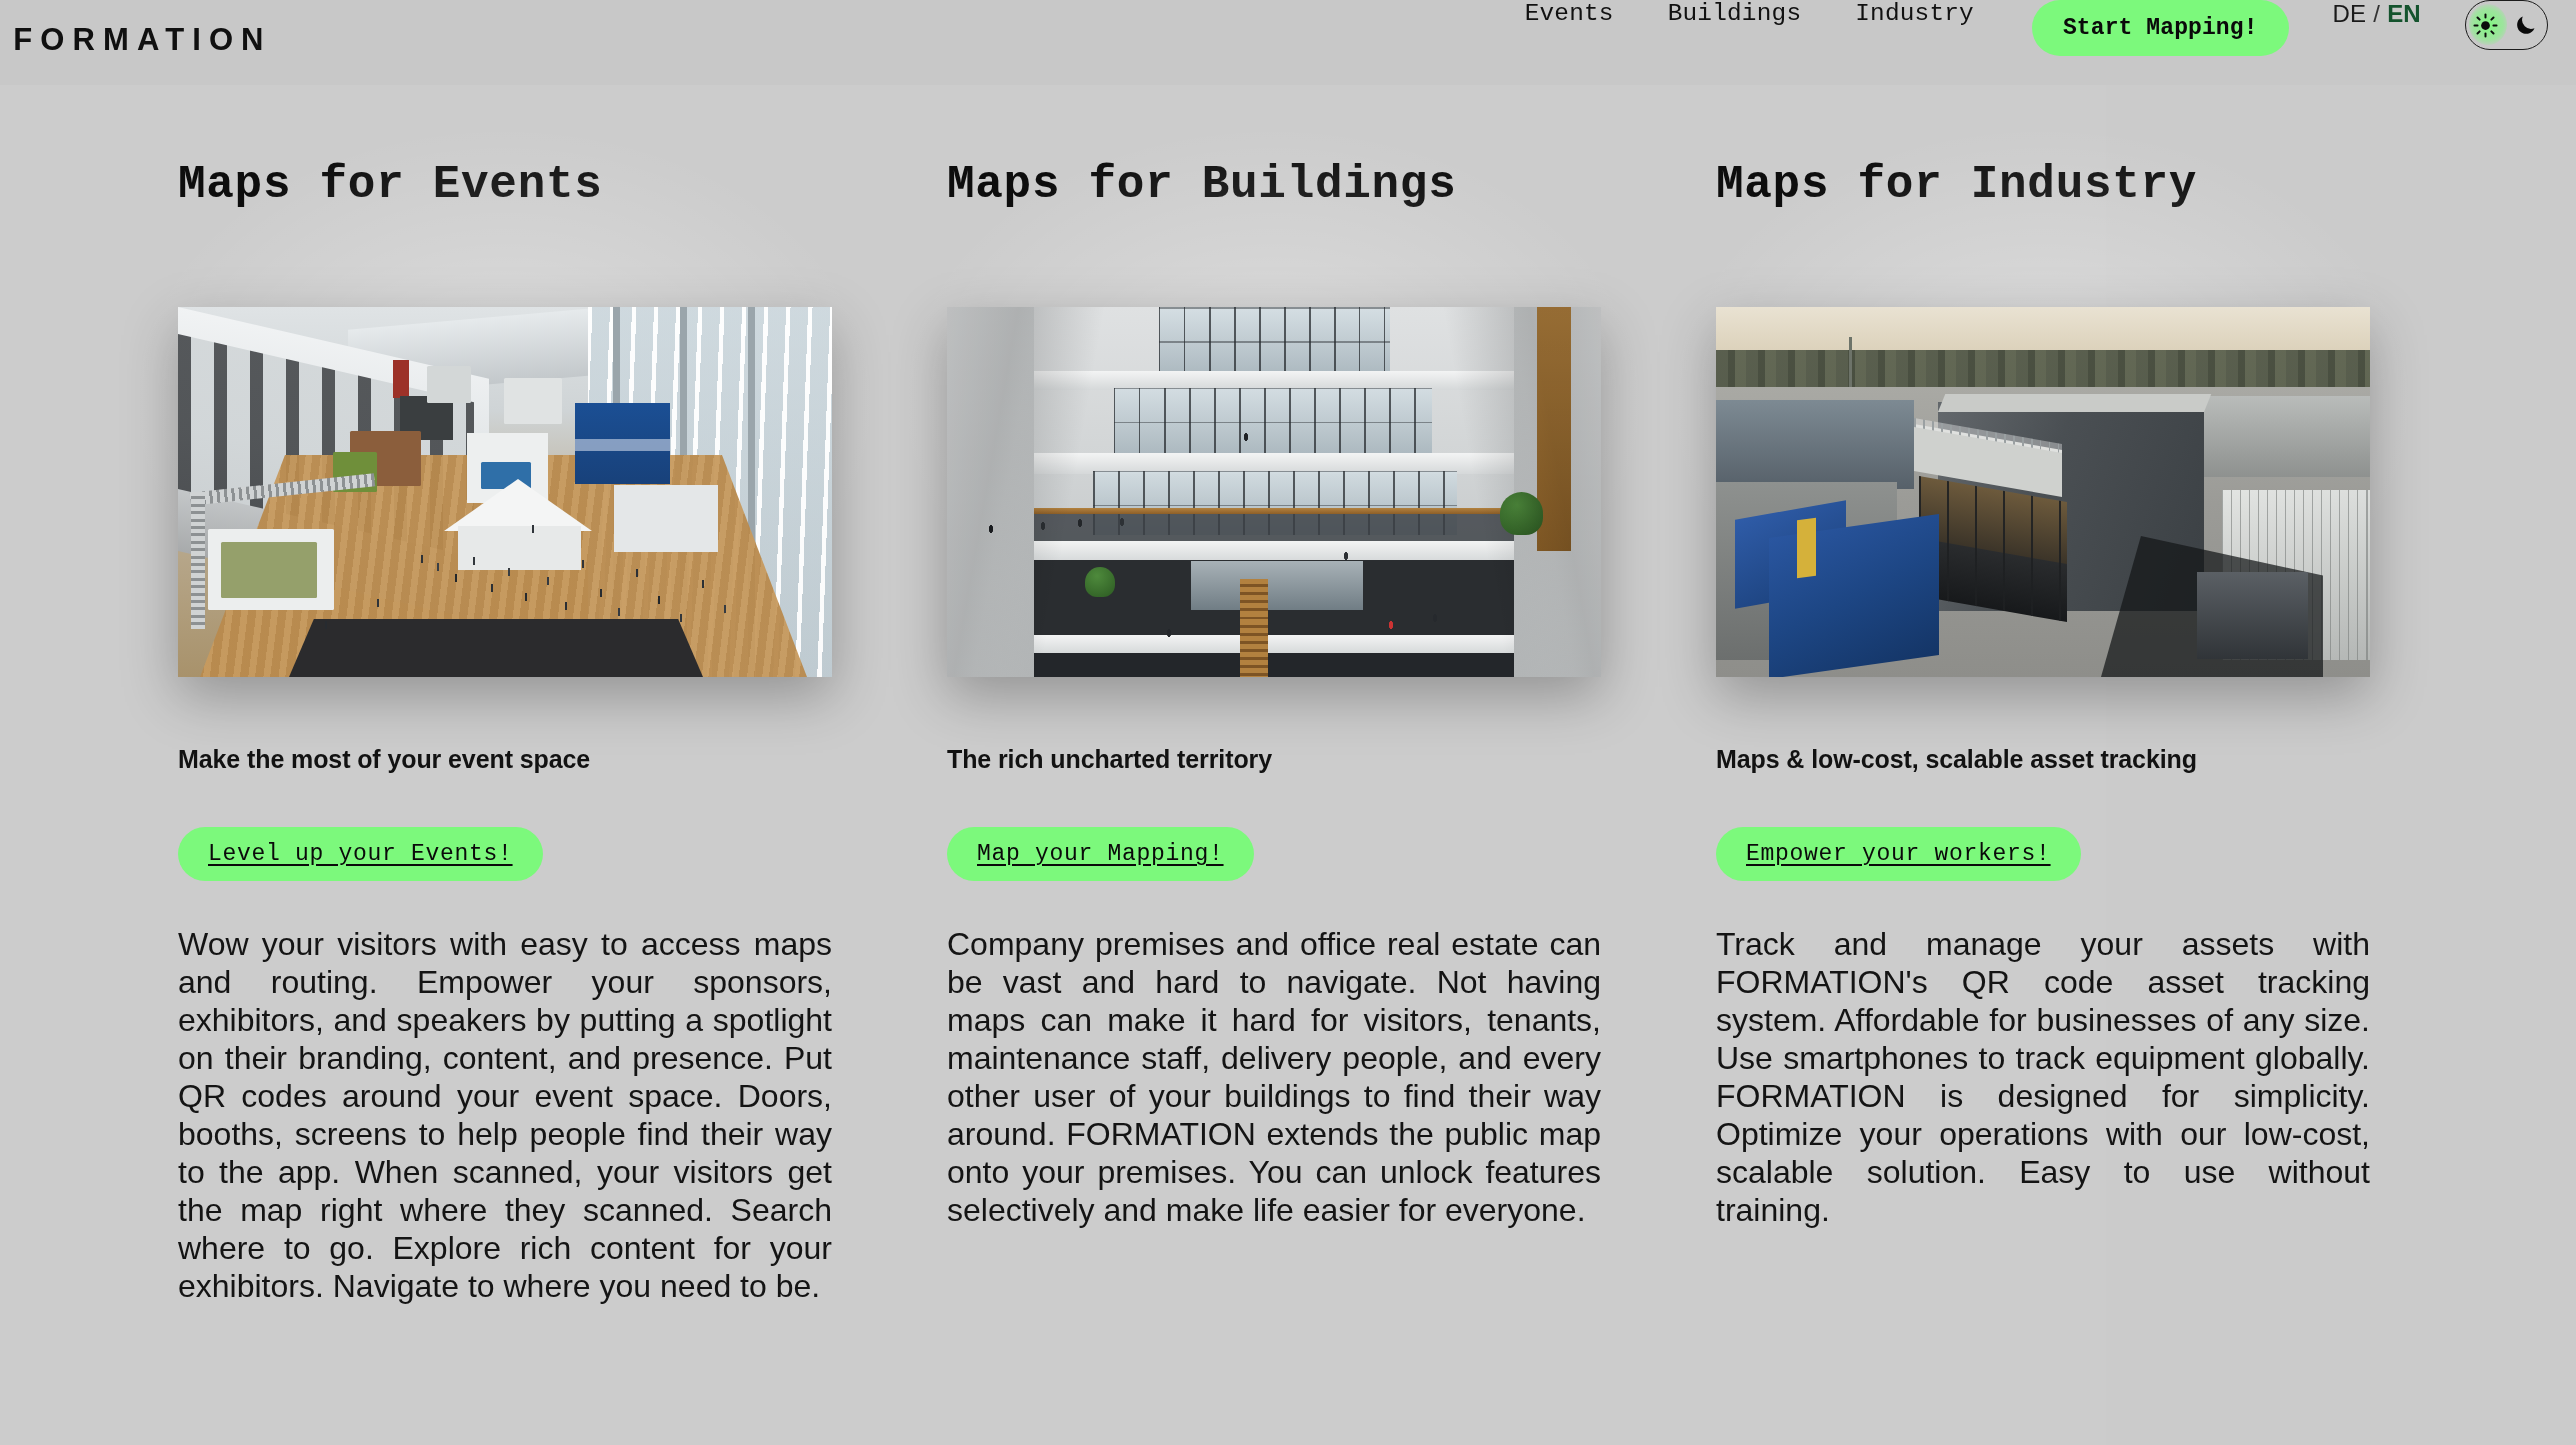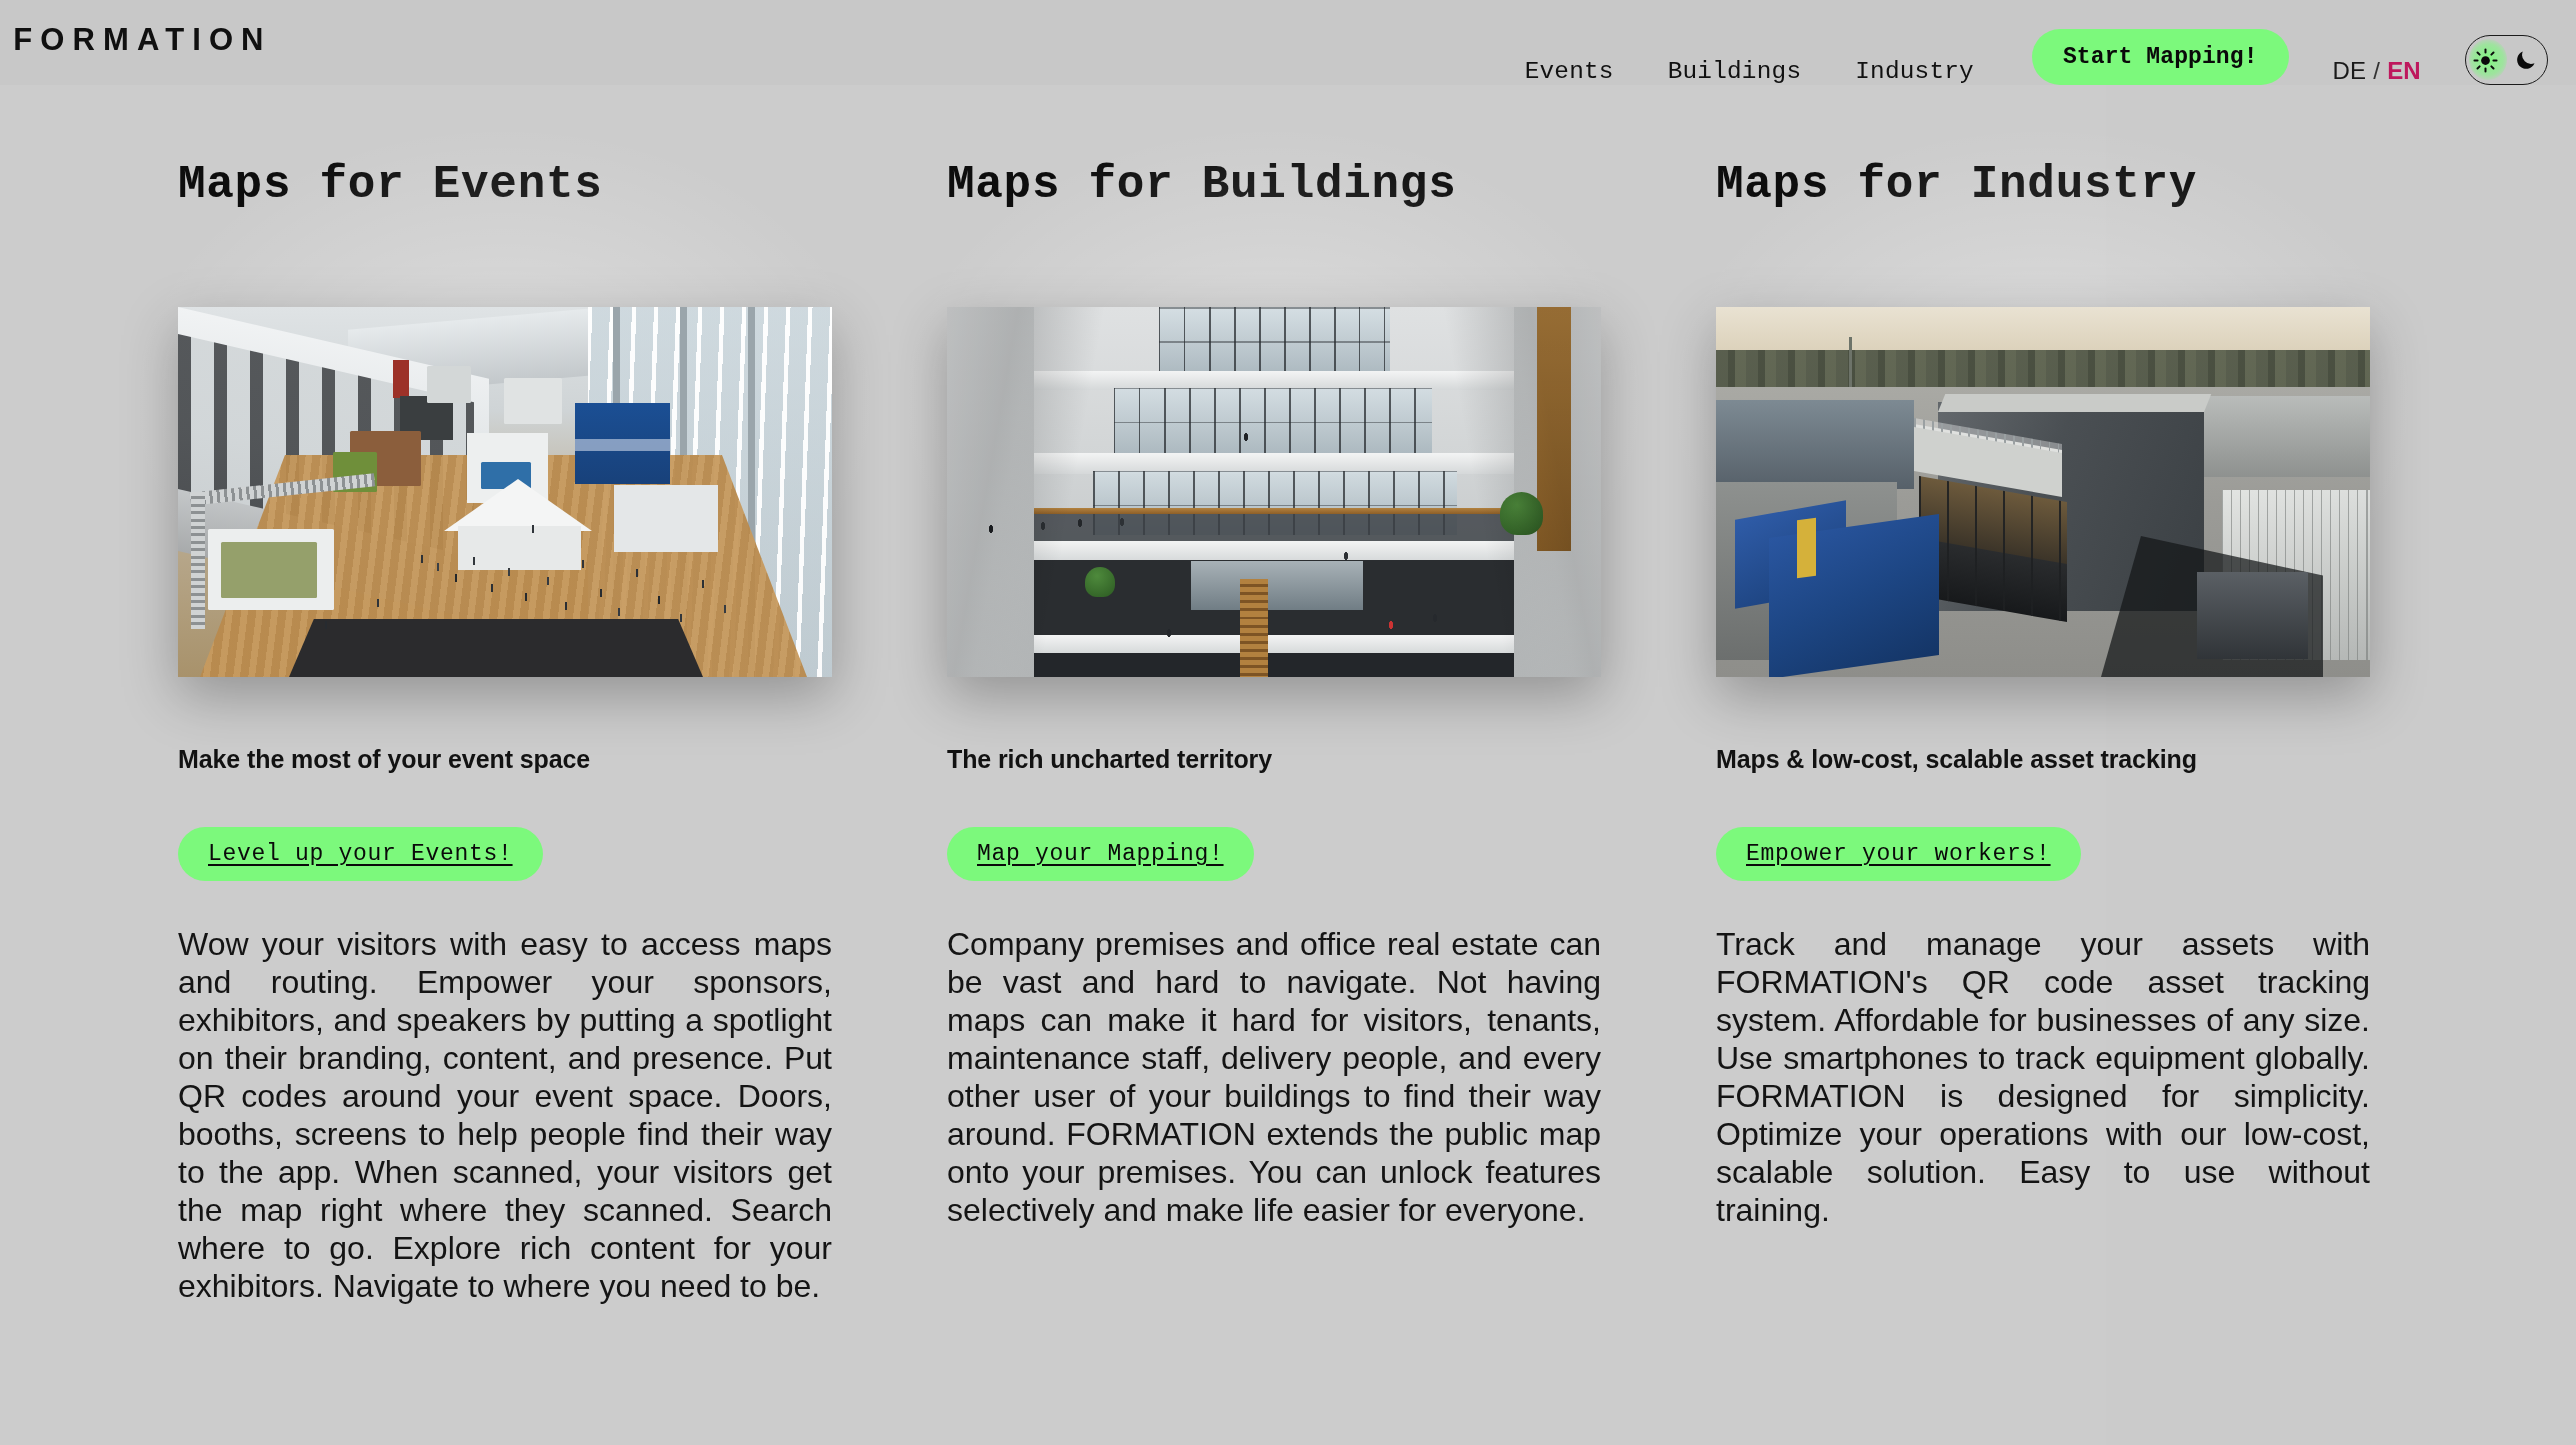--- a/index.html
+++ b/index.html
@@ -39,21 +39,21 @@
     color: #101010;
     white-space: nowrap;
   }
 
   .nav {
     position: absolute;
     right: 15px;
     top: 0;
     height: 85px;
     display: flex;
-    align-items: flex-end;
+    align-items: flex-start;
     gap: 0;
   }
 
   .nav-link {
     font-family: "Liberation Mono", monospace;
     font-size: 24.4px;
     font-weight: 400;
     color: #111;
     text-decoration: none;
     white-space: nowrap;
@@ -80,21 +80,21 @@
     display: flex;
     align-items: baseline;
     margin-left: 44px;
     font-family: "Liberation Sans", sans-serif;
     font-size: 24px;
     color: #1a1a1a;
     white-space: nowrap;
   }
   .lang .sep { margin: 0 7.4px; color: #333; }
   .lang .de { cursor: pointer; }
-  .lang .en { color: #be185d; font-weight: 700; cursor: pointer; }
+  .lang .en { color: #14532d; font-weight: 700; cursor: pointer; }
 
   .theme-toggle {
     margin-left: 44px;
     margin-right: 13.3px;
     width: 83px;
     height: 50px;
     border: 1.8px solid #1b1b1b;
     border-radius: 25px;
     display: flex;
     align-items: center;

